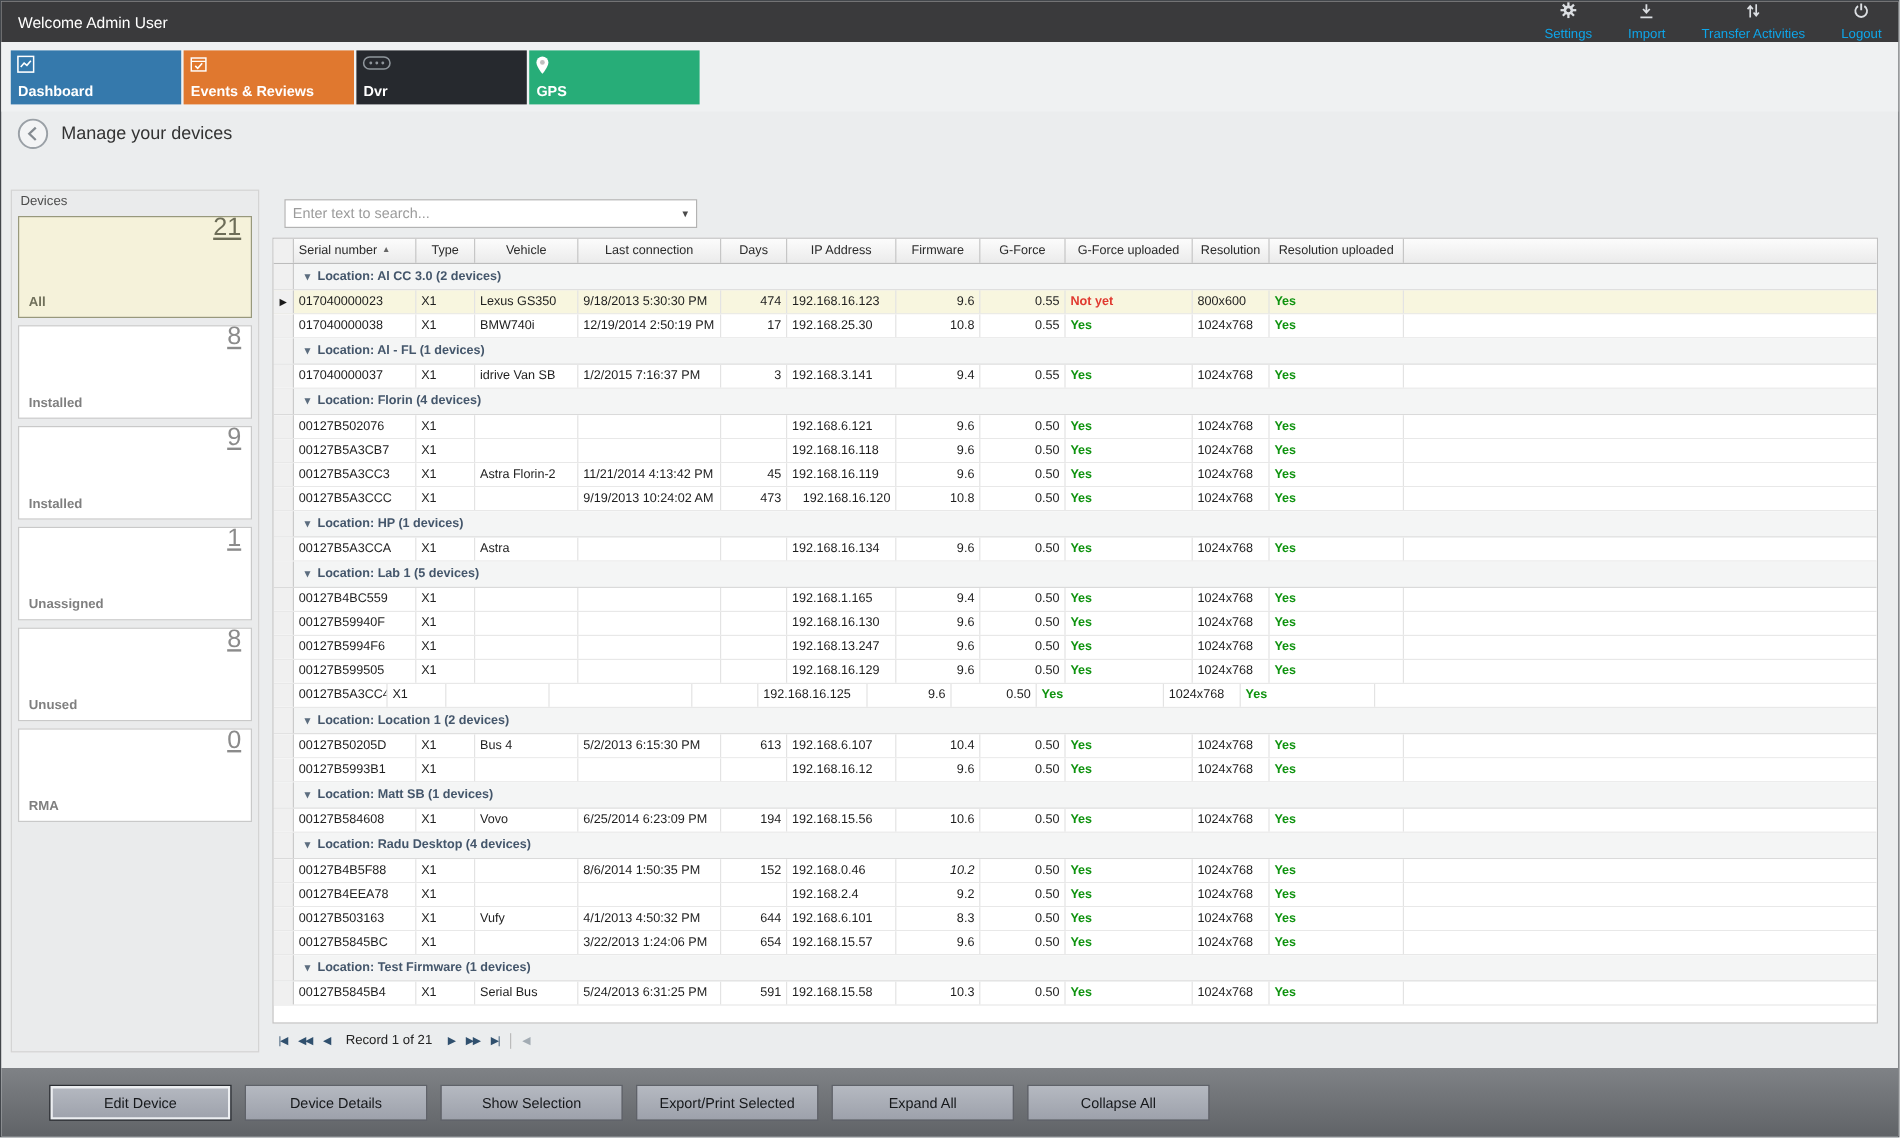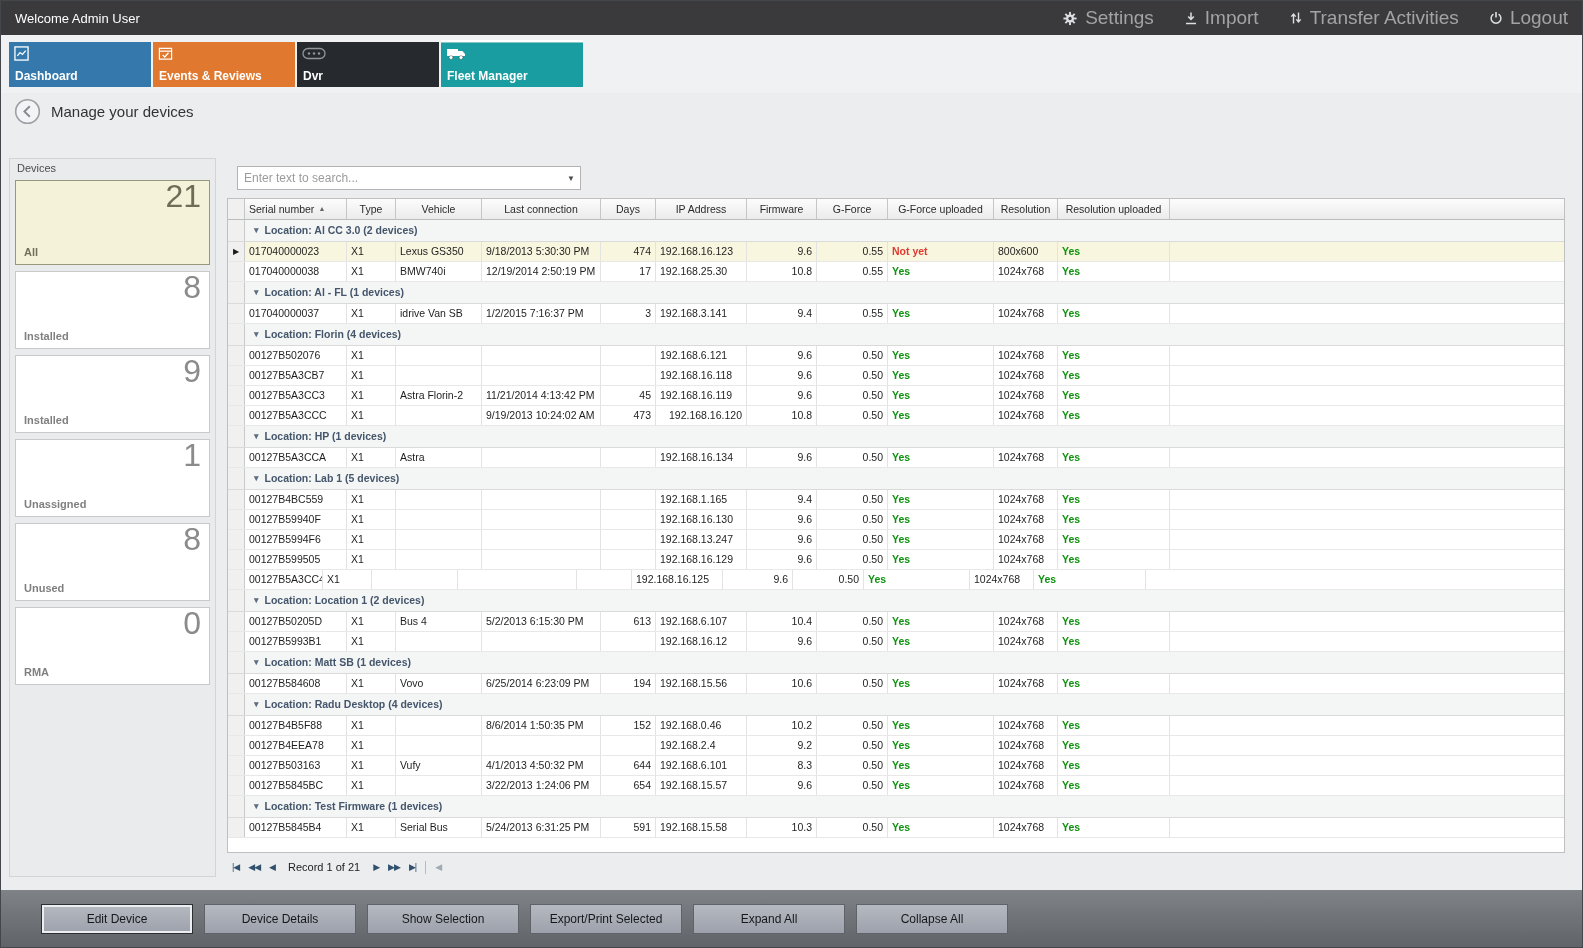--- a/index.html
+++ b/index.html
@@ -22,21 +22,21 @@
   .wbtn {
     width:23px; height:15px; background:linear-gradient(#ededed,#bfc2c6);
     border:1px solid #8a8d92; border-radius:2px;
     font-size:9px; line-height:13px; text-align:center; color:#222; cursor:default;
   }
 
   
   .menubar { height:34px; background:#3a3a3c; display:flex; align-items:center; padding:0 14px; }
   .welcome { color:#fff; font-size:13px; }
   .menu-items { margin-left:auto; display:flex; align-items:center; gap:30px; }
-  .menu-item { display:flex; align-items:center; gap:7px; color:#a3a3a3; font-size:19px; cursor:default; }
+  .menu-item { display:flex; align-items:center; gap:7px; color:#0ea5e9; font-size:11px; cursor:default;flex-direction:column; }
   .menu-icon { display:flex; align-items:center; }
 
   
   .tabstrip { height:58px; background:#eff1f2; display:flex; gap:2px; padding:7px 0 6px 8px; }
   .tab { width:142px; height:45px; position:relative; flex:none; cursor:default; }
   .tab-icon { position:absolute; top:4px; left:5px; }
   .tab-label { position:absolute; left:6px; bottom:4px; color:#fff; font-size:12px; font-weight:bold; }
   .tab.selected { box-shadow:0 -2px 0 #ffffff, inset 0 1px 0 rgba(255,255,255,.45); }
 
   
@@ -46,21 +46,21 @@
 
   
   .sidebar-panel {
     position:absolute; left:8px; top:157px; width:207px; bottom:70px;
     background:#eaebec; border:1px solid #d4d4d4;
   }
   .panel-title { font-size:11px; color:#4c4c4c; padding:3px 7px 4px; }
   .cards { padding:2px 5px; }
   .card { height:78px; margin-bottom:6px; background:#fff; border:1px solid #c9c9c9; position:relative; cursor:default; }
   .card.selected { height:85px; background:#f5f2da; border-color:#98987c; }
-  .card-count { position:absolute; top:-3px; right:8px; font-size:32px; color:#8b8b8b; }
+  .card-count { position:absolute; top:-3px; right:8px; font-size:21px; color:#8b8b8b;text-decoration:underline; }
   .card.selected .card-count { color:#6d6d58; }
   .card-label { position:absolute; left:8px; bottom:6px; font-size:11px; font-weight:bold; color:#7f7f7f; }
   .card.selected .card-label { color:#6f6f5a; }
 
   
   .main { position:absolute; left:226px; top:157px; right:17px; bottom:70px; display:flex; flex-direction:column; }
   .search-row { padding:8px 0 8px 10px; flex:none; }
   .search-combo { width:344px; height:24px; background:#fff; border:1px solid #b3b3b3; display:flex; align-items:center; }
   .search-input { flex:1; border:0; outline:0; font-size:12px; padding:0 6px; color:#333; font-family:inherit; background:transparent; }
   .search-input::placeholder { color:#9b9b9b; }
@@ -175,28 +175,26 @@
       </div>
       <div class="tab" style="background: rgb(38, 41, 46);">
         <span class="tab-icon"><svg width="24" height="13" viewBox="0 0 24 13">
             <rect x="1" y="1.5" width="22" height="10" rx="5" fill="none" stroke="#8f969c" stroke-width="1.3"></rect>
             <circle cx="7" cy="6.5" r="1.2" fill="#8f969c"></circle>
             <circle cx="12" cy="6.5" r="1.2" fill="#8f969c"></circle>
             <circle cx="17" cy="6.5" r="1.2" fill="#8f969c"></circle>
           </svg></span>
         <span class="tab-label">Dvr</span>
       </div>
-      <div class="tab selected" style="background: rgb(26, 157, 160);">
-        <span class="tab-icon"><svg width="21" height="14" viewBox="0 0 21 14">
-            <path d="M1 3h11v7H1z" fill="#fff"></path>
-            <path d="M12 5h4.5L19 8v2h-7z" fill="#fff"></path>
-            <circle cx="5" cy="11.5" r="1.9" fill="#fff" stroke="rgba(0,0,0,.3)"></circle>
-            <circle cx="15" cy="11.5" r="1.9" fill="#fff" stroke="rgba(0,0,0,.3)"></circle>
+      <div class="tab" style="background: rgb(39, 173, 120);">
+        <span class="tab-icon"><svg width="12" height="16" viewBox="0 0 12 16">
+            <path d="M6 1a5 5 0 0 1 5 5c0 3.6-5 9.5-5 9.5S1 9.6 1 6a5 5 0 0 1 5-5z" fill="#fff"></path>
+            <circle cx="6" cy="6" r="2" fill="rgba(0,0,0,.25)"></circle>
           </svg></span>
-        <span class="tab-label">Fleet Manager</span>
+        <span class="tab-label">GPS</span>
       </div>
     </div>
 
   <div class="page-header">
     <span class="back-btn">
       <svg width="27" height="27" viewBox="0 0 27 27">
           <circle cx="13.5" cy="13.5" r="11.8" fill="#f3f4f5" stroke="#9aa0a6" stroke-width="1.6"></circle>
           <path d="M15.8 8.3 L10.4 13.5 L15.8 18.7" fill="none" stroke="#858b91" stroke-width="1.9"></path>
         </svg>
     </span>
@@ -541,21 +539,21 @@
             <span class="group-label">Location: Radu Desktop (4 devices)</span>
           </div>
           <div class="data-row">
             <div class="indicator"></div>
             <div class="cell" style="width: 102px;">00127B4B5F88</div>
             <div class="cell" style="width: 49px;">X1</div>
             <div class="cell" style="width: 86px;"></div>
             <div class="cell" style="width: 119px;">8/6/2014 1:50:35 PM</div>
             <div class="cell al-r" style="width: 55px;">152</div>
             <div class="cell" style="width: 91px;">192.168.0.46</div>
-            <div class="cell al-r" style="width: 70px;">10.2</div>
+            <div class="cell al-r" style="width: 70px; font-style: italic;">10.2</div>
             <div class="cell al-r" style="width: 71px;">0.50</div>
             <div class="cell val-yes" style="width: 106px;">Yes</div>
             <div class="cell" style="width: 64px;">1024x768</div>
             <div class="cell val-yes" style="width: 112px;">Yes</div>
             <div class="cell filler"></div>
           </div>
           <div class="data-row">
             <div class="indicator"></div>
             <div class="cell" style="width: 102px;">00127B4EEA78</div>
             <div class="cell" style="width: 49px;">X1</div>

